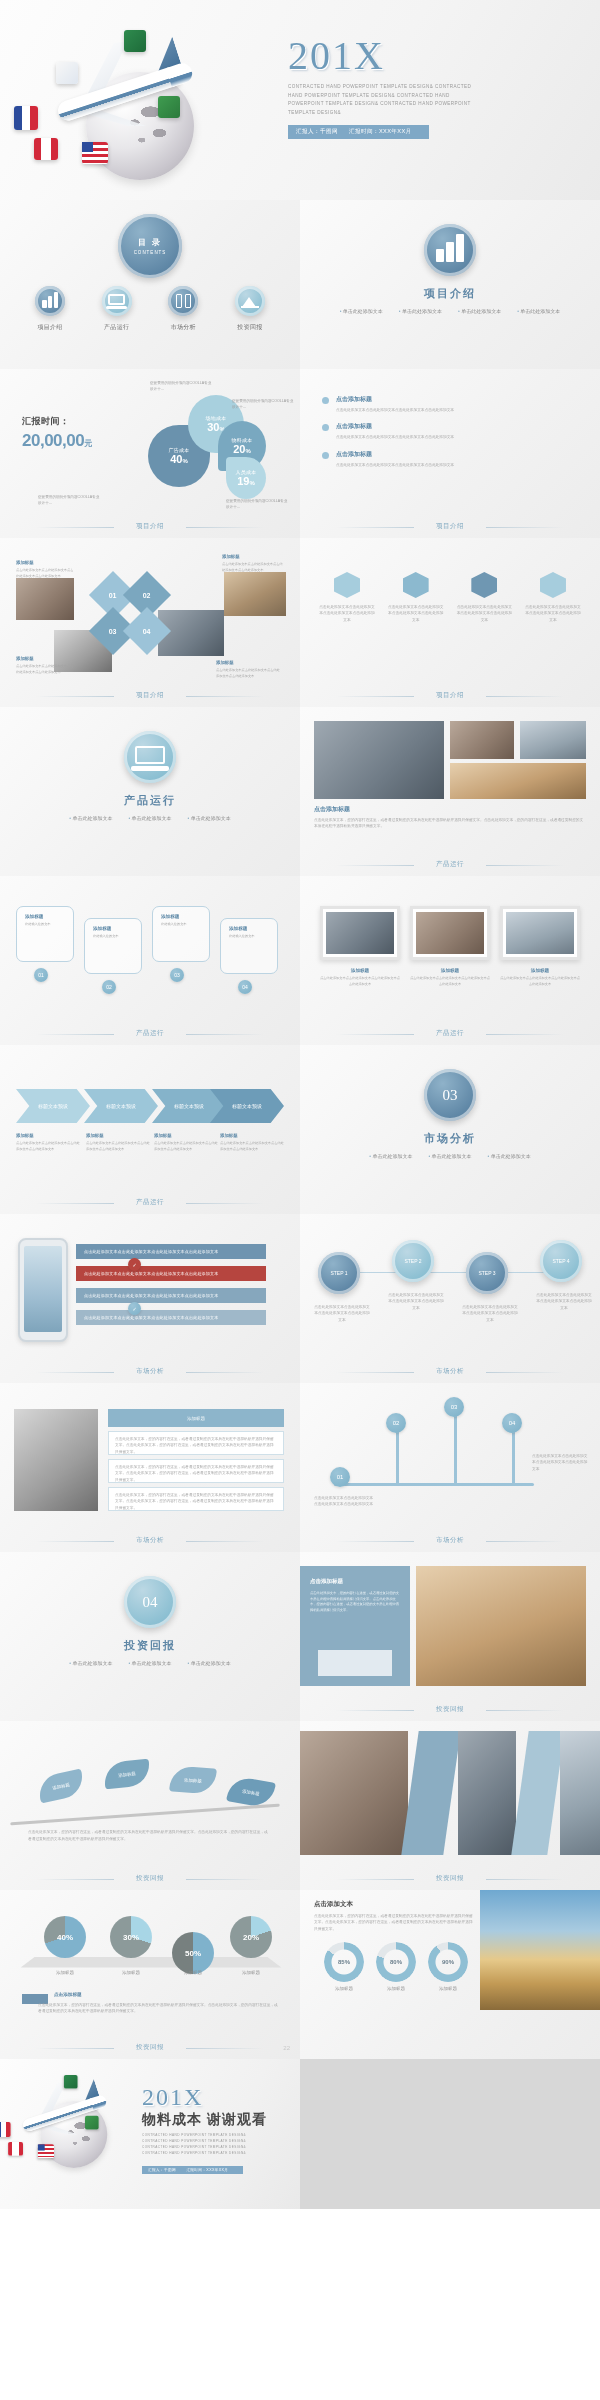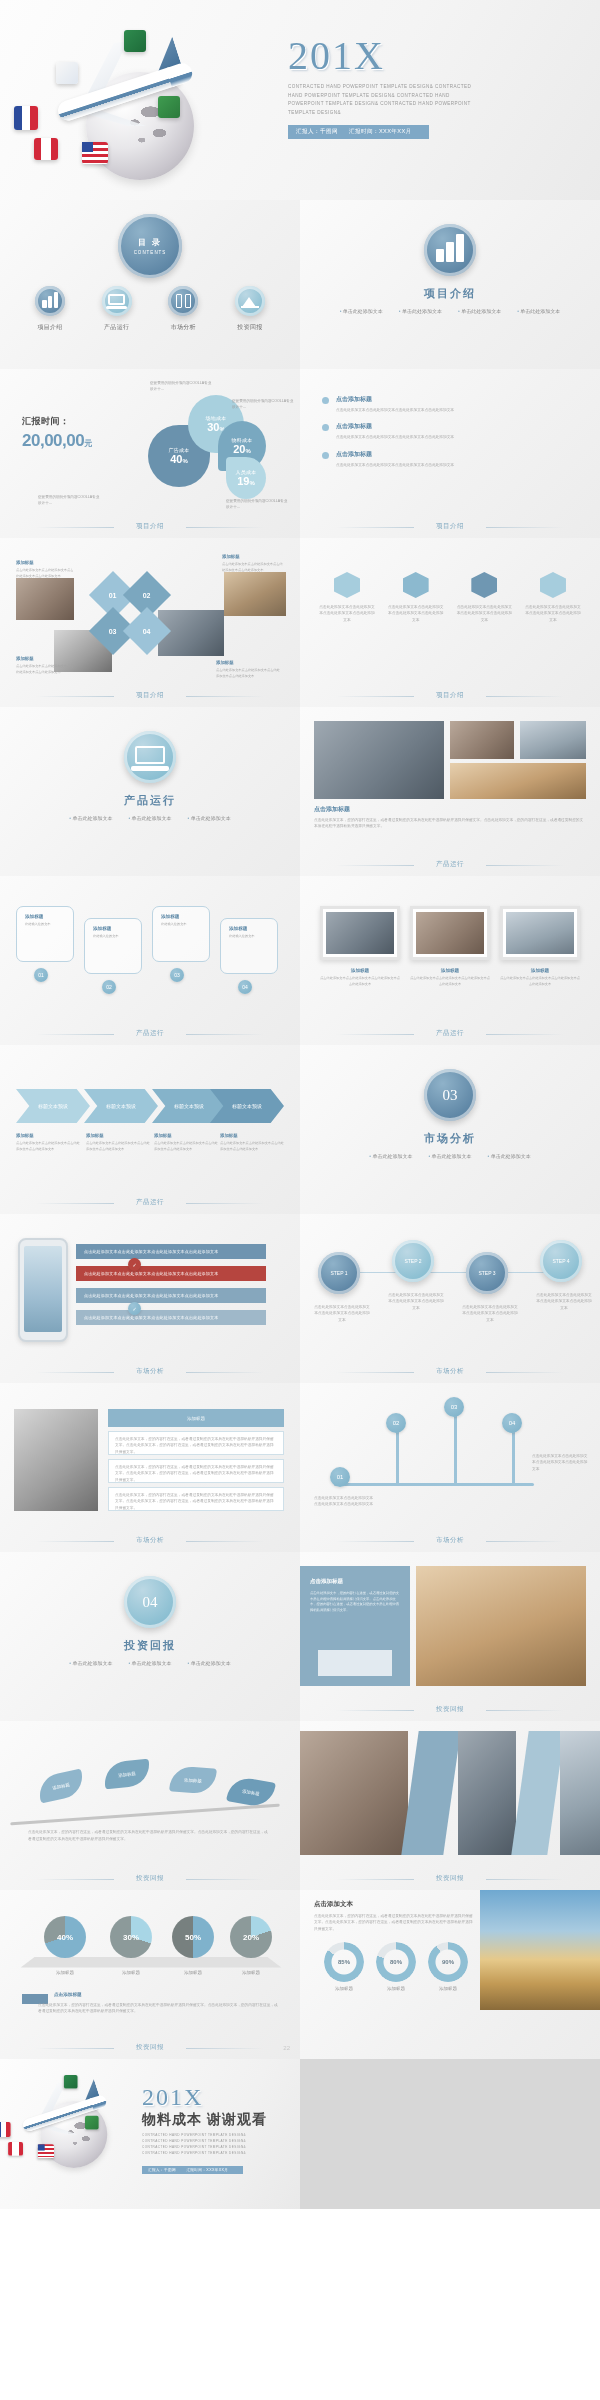--- a/index.html
+++ b/index.html
@@ -733,21 +733,21 @@
             <span>40</span>
             <span>%</span>
           </div>
       </div>
       <div class="pchart" style="left:110px;top:26px;background:conic-gradient(#a8d6e6 0 30%,#8c9a9a 30% 100%);">
         <div class="lbl">
             <span>30</span>
             <span>%</span>
           </div>
       </div>
-      <div class="pchart" style="left:172px;top:26px;background:conic-gradient(#7fb2cc 0 50%,#77807f 50% 100%);">
+      <div class="pchart" style="left:172px;top:42px;background:conic-gradient(#7fb2cc 0 50%,#77807f 50% 100%);">
         <div class="lbl">
             <span>50</span>
             <span>%</span>
           </div>
       </div>
       <div class="pchart" style="left:230px;top:26px;background:conic-gradient(#a8d6e6 0 20%,#8c9a9a 20% 100%);">
         <div class="lbl">
             <span>20</span>
             <span>%</span>
           </div>

